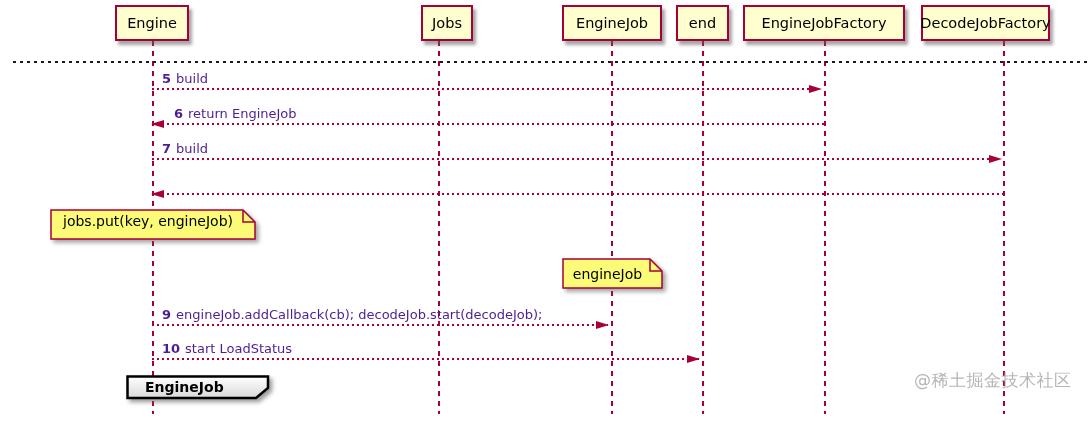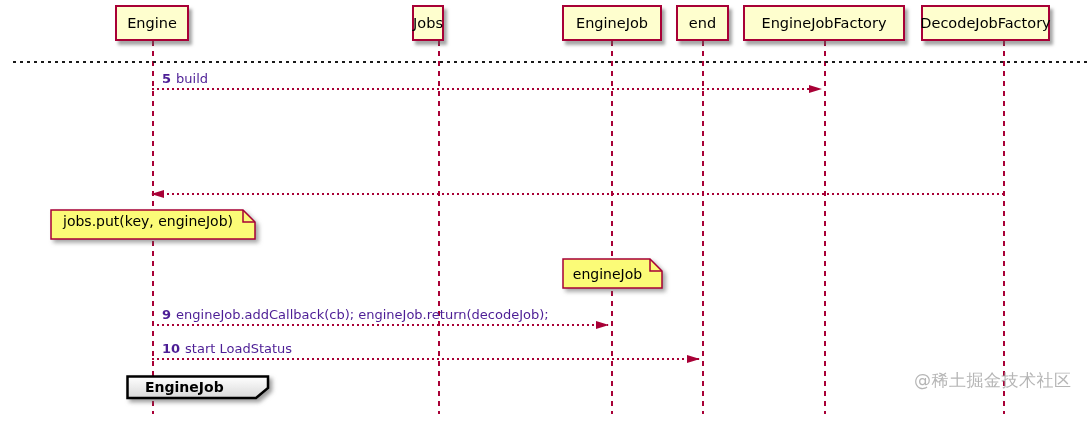--- a/index.html
+++ b/index.html
@@ -84,21 +84,21 @@
   <div class="lifeline" style="left:598px"></div>
   <div class="lifeline" style="left:689px"></div>
   <div class="lifeline" style="left:811px"></div>
   <div class="lifeline" style="left:990px"></div>
 
   <div class="separator"></div>
 
   <div class="participant" style="left:102px;width:74px">
       <span>Engine</span>
     </div>
-  <div class="participant" style="left:399px;width:32px">
+  <div class="participant" style="left:408px;width:52px">
       <span>Jobs</span>
     </div>
   <div class="participant" style="left:549px;width:100px">
       <span>EngineJob</span>
     </div>
   <div class="participant" style="left:730px;width:162px">
       <span>EngineJobFactory</span>
     </div>
   <div class="participant" style="left:663px;width:53px">
       <span>end</span>
@@ -106,21 +106,31 @@
   <div class="participant" style="left:908px;width:129px">
       <span>DecodeJobFactory</span>
     </div>
 
   <div class="message to-right" style="left:139px;top:68px;width:669px">
     <div class="msg-label"><span class="num">5</span><span>build</span></div>
     <div class="msg-line"></div>
     <span class="arrow"></span>
   </div>
 
+  <div class="message to-left" style="left:139px;top:103px;width:673px">
+    <div class="msg-label"><span class="num">6</span><span>return EngineJob</span></div>
+    <div class="msg-line"></div>
+    <span class="arrow"></span>
+  </div>
 
+  <div class="message to-right" style="left:139px;top:138px;width:849px">
+    <div class="msg-label"><span class="num">7</span><span>build</span></div>
+    <div class="msg-line"></div>
+    <span class="arrow"></span>
+  </div>
 
   <div class="message to-left" style="left:139px;top:173px;width:851px">
     <div class="msg-line"></div>
     <span class="arrow"></span>
   </div>
 
   <div class="note" style="left:37px;top:209px;width:206px;height:23px">
     <svg width="206" height="31" viewBox="0 0 206 31">
       <polygon points="1,1 193,1 205,13 205,30 1,30" fill="#FBFB77" stroke="#A80036" stroke-width="1.5"></polygon>
       <path d="M193,1 L193,13 L205,13" fill="none" stroke="#A80036" stroke-width="1.5"></path>
@@ -130,21 +140,21 @@
 
   <div class="note" style="left:549px;top:258px;width:101px;height:31px">
     <svg width="101" height="31" viewBox="0 0 101 31">
       <polygon points="1,1 88,1 100,13 100,30 1,30" fill="#FBFB77" stroke="#A80036" stroke-width="1.5"></polygon>
       <path d="M88,1 L88,13 L100,13" fill="none" stroke="#A80036" stroke-width="1.5"></path>
     </svg>
     <span class="note-text">engineJob</span>
   </div>
 
   <div class="message to-right" style="left:139px;top:304px;width:456px">
-    <div class="msg-label"><span class="num">9</span><span>engineJob.addCallback(cb); engineJob.return(decodeJob);</span></div>
+    <div class="msg-label"><span class="num">9</span><span>engineJob.addCallback(cb); decodeJob.start(decodeJob);</span></div>
     <div class="msg-line"></div>
     <span class="arrow"></span>
   </div>
 
   <div class="message to-right" style="left:139px;top:338px;width:547px">
     <div class="msg-label"><span class="num">10</span><span>start LoadStatus</span></div>
     <div class="msg-line"></div>
     <span class="arrow"></span>
   </div>
 

